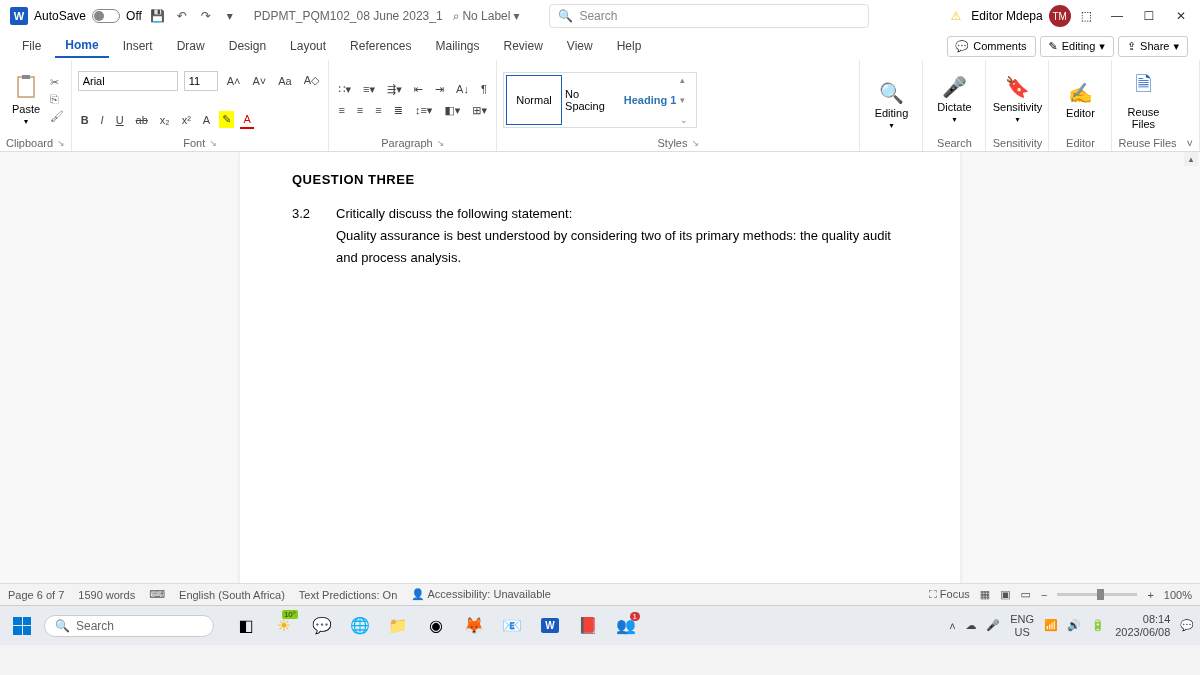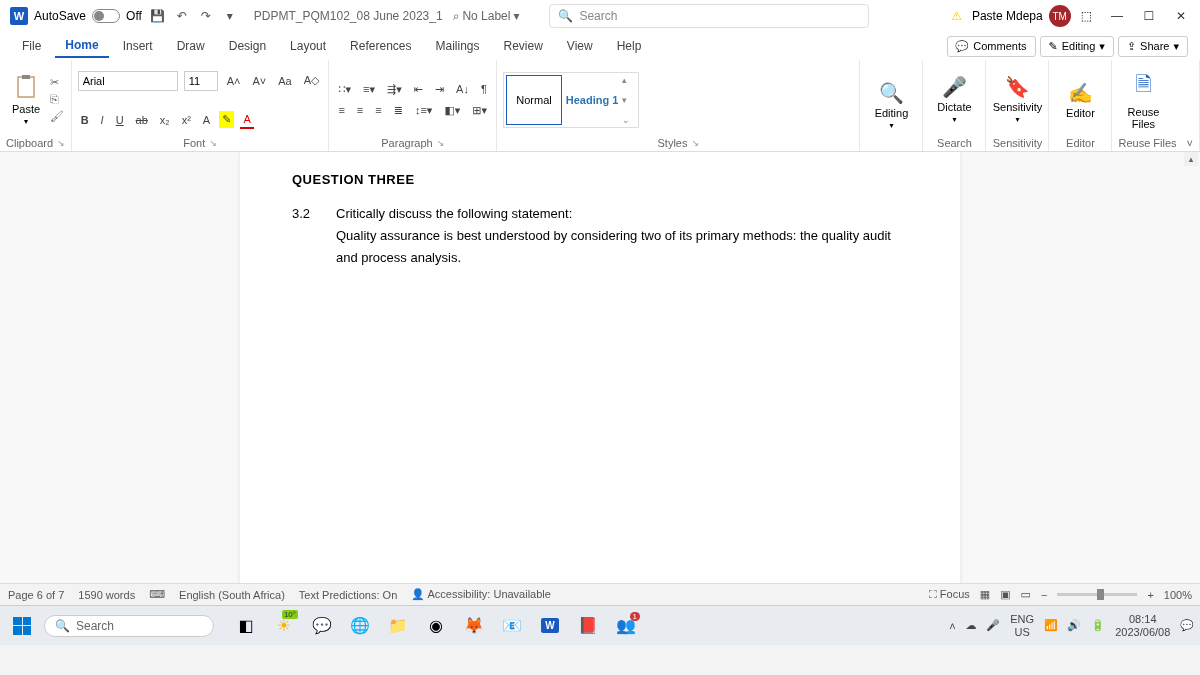--- a/index.html
+++ b/index.html
@@ -68,21 +68,21 @@
 
 
 .taskbar { height: 40px; background: #e8ecf1; border-top: 1px solid #ccc; display: flex; align-items: center; padding: 0 6px; gap: 6px; }
 .start-btn { width: 32px; height: 32px; display: flex; align-items: center; justify-content: center; }
 .win-logo { width: 18px; height: 18px; display: grid; grid-template: 1fr 1fr / 1fr 1fr; gap: 1px; }
 .win-logo div { background: #0078d4; }
 .task-search { display: flex; align-items: center; gap: 6px; background: #fff; border: 1px solid #ccc; border-radius: 14px; padding: 3px 10px; width: 170px; font-size: 12px; color: #666; }
 .task-icons { display: flex; align-items: center; gap: 6px; margin-left: 10px; }
 .task-icon { width: 32px; height: 32px; display: flex; align-items: center; justify-content: center; position: relative; }
 .tray { margin-left: auto; display: flex; align-items: center; gap: 10px; font-size: 11px; color: #444; }
-.tray-time { text-align: center; line-height: 1.1; }
+.tray-time { text-align: right; line-height: 1.1; }
 .badge-dot { position: absolute; top: 2px; right: 2px; background: #d13438; color: #fff; border-radius: 8px; font-size: 8px; padding: 0 3px; }
 .temp-badge { position: absolute; top: 0; right: 2px; background: #84cc16; color: #333; font-size: 8px; padding: 0 2px; border-radius: 2px; }
 
 svg { display: block; }
 .warn-icon { color: #f2c811; }
 </style>
 </head>
 <body>
 
 <div class="title-bar">
@@ -104,21 +104,21 @@
     <span>No Label</span>
     <span>▾</span>
   </div>
   <div class="search-box">
     <span>🔍</span>
     <span>Search</span>
   </div>
   <div class="title-right">
     <span class="warn-icon">⚠</span>
     <div class="user-badge">
-      <span>Paste Mdepa</span>
+      <span>Editor Mdepa</span>
       <div class="user-circle">TM</div>
     </div>
     <span>⬚</span>
     <div class="win-btns">
       <div class="win-btn">—</div>
       <div class="win-btn">☐</div>
       <div class="win-btn">✕</div>
     </div>
   </div>
 </div>
@@ -232,20 +232,21 @@
     <div class="group-label">
         <span>Paragraph</span>
         <span class="dialog-launcher">↘</span>
       </div>
   </div>
 
   <div class="group" style="flex:1">
     <div class="group-body">
       <div class="styles-gallery">
         <div class="style-item sel">Normal</div>
+        <div class="style-item">No Spacing</div>
         <div class="style-item" style="font-weight:bold;color:#2e74b5">Heading 1</div>
         <div class="style-nav">
             <span>▴</span>
             <span>▾</span>
             <span>⌄</span>
           </div>
       </div>
     </div>
     <div class="group-label">
         <span>Styles</span>

